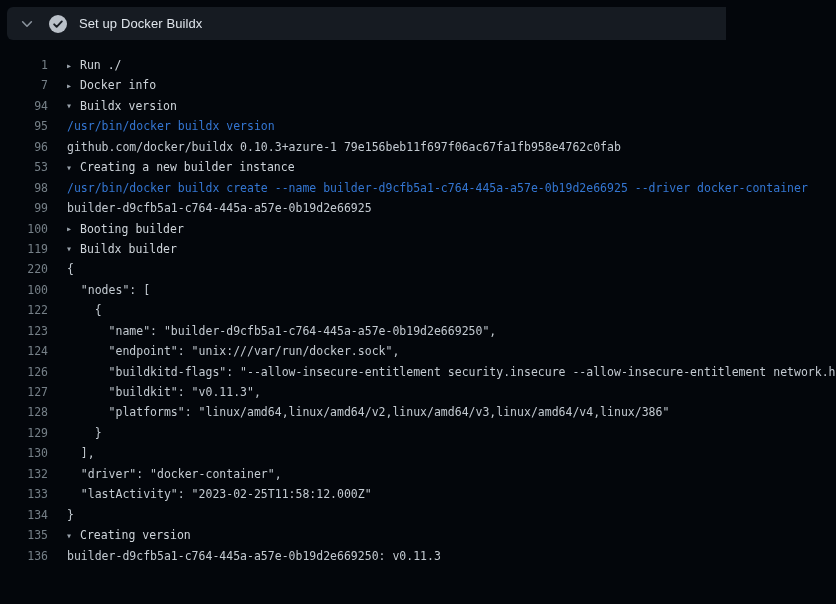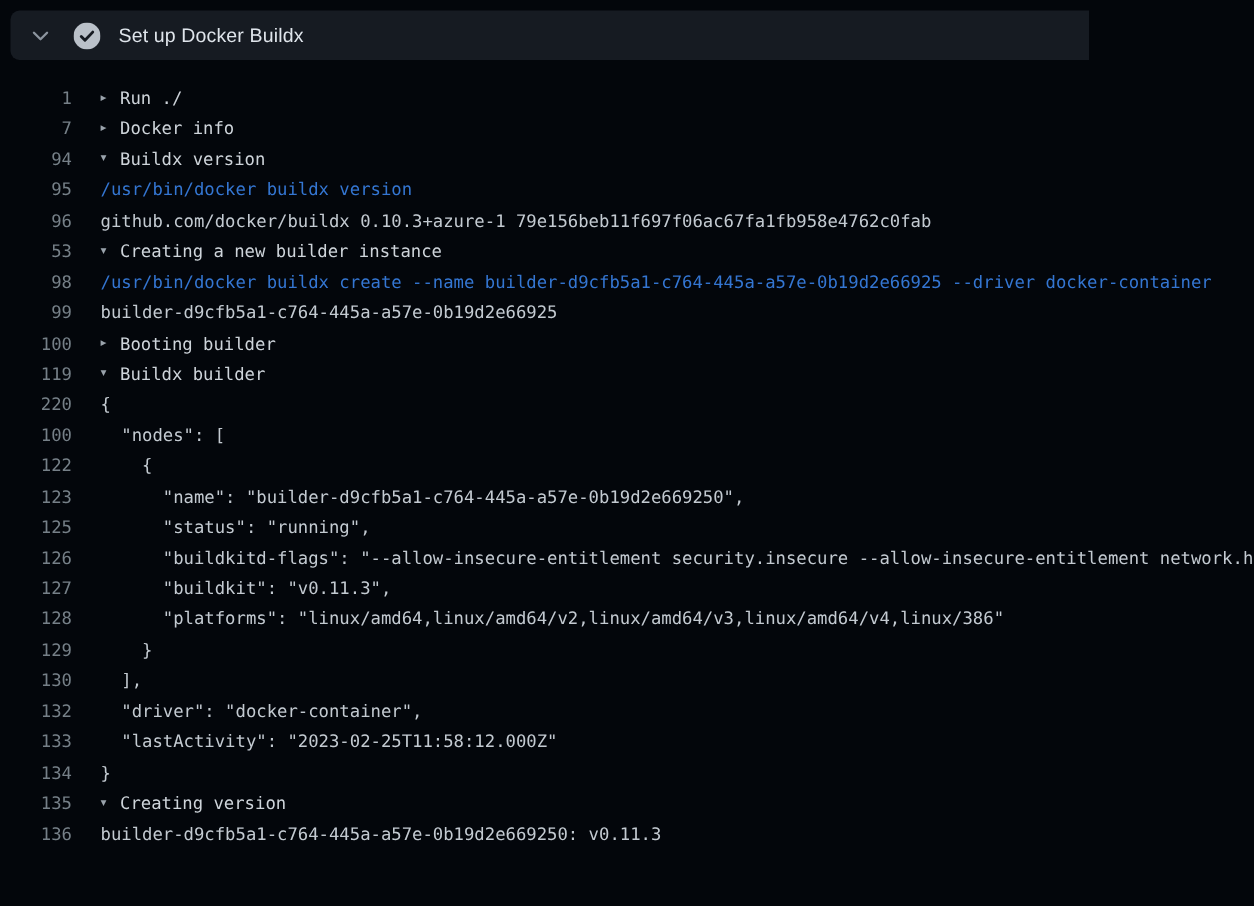--- a/index.html
+++ b/index.html
@@ -83,21 +83,21 @@
     <div class="row"><span class="num">96</span><span class="txt out">github.com/docker/buildx 0.10.3+azure-1 79e156beb11f697f06ac67fa1fb958e4762c0fab</span></div>
     <div class="row grouprow"><span class="num">53</span><span class="arrow">▾</span><span class="gtext">Creating a new builder instance</span></div>
     <div class="row"><span class="num">98</span><span class="txt cmd">/usr/bin/docker buildx create --name builder-d9cfb5a1-c764-445a-a57e-0b19d2e66925 --driver docker-container</span></div>
     <div class="row"><span class="num">99</span><span class="txt out">builder-d9cfb5a1-c764-445a-a57e-0b19d2e66925</span></div>
     <div class="row grouprow"><span class="num">100</span><span class="arrow">▸</span><span class="gtext">Booting builder</span></div>
     <div class="row grouprow"><span class="num">119</span><span class="arrow">▾</span><span class="gtext">Buildx builder</span></div>
     <div class="row"><span class="num">220</span><span class="txt out">{</span></div>
     <div class="row"><span class="num">100</span><span class="txt out">  "nodes": [</span></div>
     <div class="row"><span class="num">122</span><span class="txt out">    {</span></div>
     <div class="row"><span class="num">123</span><span class="txt out">      "name": "builder-d9cfb5a1-c764-445a-a57e-0b19d2e669250",</span></div>
-    <div class="row"><span class="num">125</span><span class="txt out">      "status": "running",</span></div>
+    <div class="row"><span class="num">124</span><span class="txt out">      "endpoint": "unix:///var/run/docker.sock",</span></div>
     <div class="row"><span class="num">126</span><span class="txt out">      "buildkitd-flags": "--allow-insecure-entitlement security.insecure --allow-insecure-entitlement network.host",</span></div>
     <div class="row"><span class="num">127</span><span class="txt out">      "buildkit": "v0.11.3",</span></div>
     <div class="row"><span class="num">128</span><span class="txt out">      "platforms": "linux/amd64,linux/amd64/v2,linux/amd64/v3,linux/amd64/v4,linux/386"</span></div>
     <div class="row"><span class="num">129</span><span class="txt out">    }</span></div>
     <div class="row"><span class="num">130</span><span class="txt out">  ],</span></div>
     <div class="row"><span class="num">132</span><span class="txt out">  "driver": "docker-container",</span></div>
     <div class="row"><span class="num">133</span><span class="txt out">  "lastActivity": "2023-02-25T11:58:12.000Z"</span></div>
     <div class="row"><span class="num">134</span><span class="txt out">}</span></div>
     <div class="row grouprow"><span class="num">135</span><span class="arrow">▾</span><span class="gtext">Creating version</span></div>
     <div class="row"><span class="num">136</span><span class="txt out">builder-d9cfb5a1-c764-445a-a57e-0b19d2e669250: v0.11.3</span></div>

